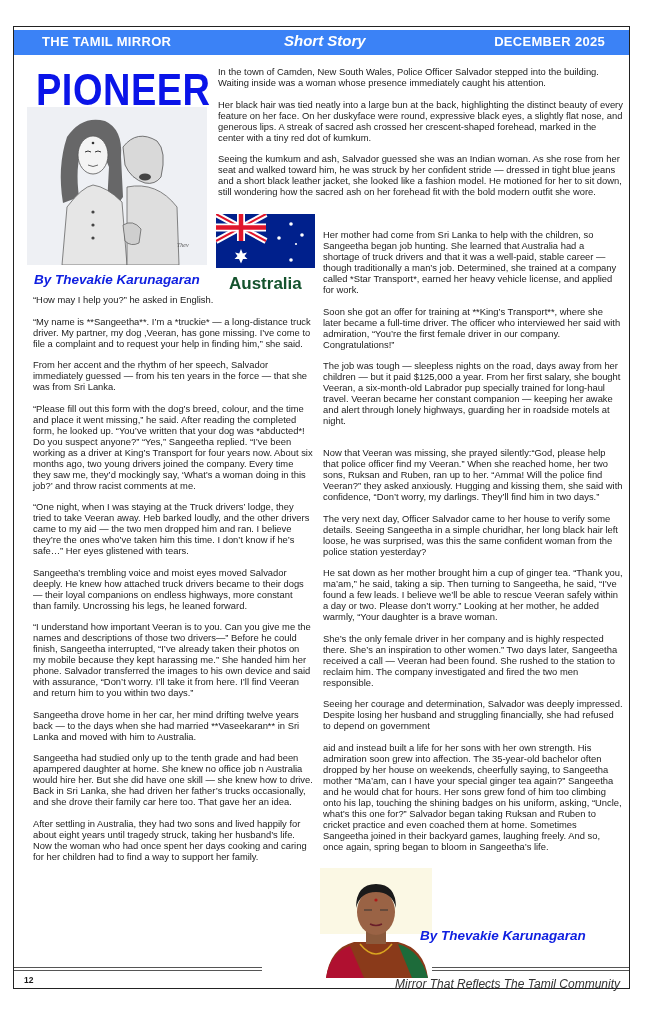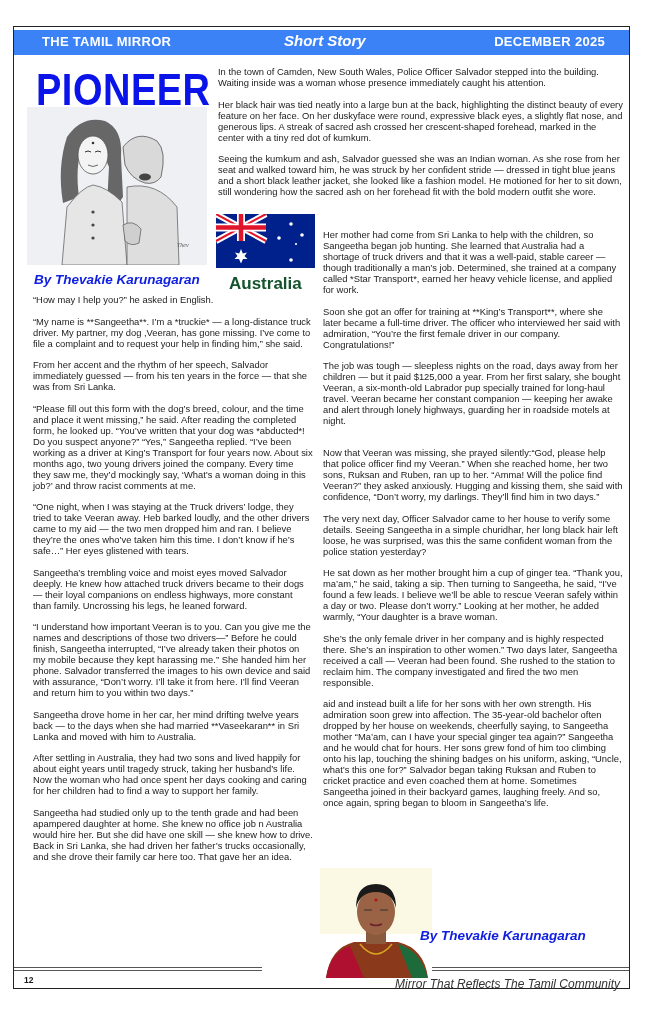--- a/index.html
+++ b/index.html
@@ -95,32 +95,33 @@
 
 <div class="txt left-txt">
   <p>“How may I help you?” he asked in English.</p>
   <p>“My name is **Sangeetha**. I’m a *truckie* — a long-distance truck driver. My partner, my dog ,Veeran, has gone missing. I’ve come to file a complaint and to request your help in finding him,” she said.</p>
   <p>From her accent and the rhythm of her speech, Salvador immediately guessed — from his ten years in the force — that she was from Sri Lanka.</p>
   <p>“Please fill out this form with the dog’s breed, colour, and the time and place it went missing,” he said. After reading the completed form, he looked up. “You’ve written that your dog was *abducted*! Do you suspect anyone?” “Yes,” Sangeetha replied. “I’ve been working as a driver at King’s Transport for four years now. About six months ago, two young drivers joined the company. Every time they saw me, they’d mockingly say, ‘What’s a woman doing in this job?’ and throw racist comments at me.</p>
   <p>“One night, when I was staying at the Truck drivers’ lodge, they tried to take Veeran away. Heb barked loudly, and the other drivers came to my aid — the two men dropped him and ran. I believe they’re the ones who’ve taken him this time. I don’t know if he’s safe…” Her eyes glistened with tears.</p>
   <p>Sangeetha’s trembling voice and moist eyes moved Salvador deeply. He knew how attached truck drivers became to their dogs — their loyal companions on endless highways, more constant than family. Uncrossing his legs, he leaned forward.</p>
   <p>“I understand how important Veeran is to you. Can you give me the names and descriptions of those two drivers—” Before he could finish, Sangeetha interrupted, “I’ve already taken their photos on my mobile because they kept harassing me.” She handed him her phone. Salvador transferred the images to his own device and said with assurance, “Don’t worry. I’ll take it from here. I’ll find Veeran and return him to you within two days.”</p>
   <p>Sangeetha drove home in her car, her mind drifting twelve years back — to the days when she had married **Vaseekaran** in Sri Lanka and moved with him to Australia.</p>
+  <p>Sangeetha had studied only up to the tenth grade and had been apampered daughter at home. She knew no office job n Australia would hire her. But she did have one skill — she knew how to drive. Back in Sri Lanka, she had driven her father’s trucks occasionally, and she drove their family car here too. That gave her an idea.</p>
   <p>After settling in Australia, they had two sons and lived happily for about eight years until tragedy struck, taking her husband’s life. Now the woman who had once spent her days cooking and caring for her children had to find a way to support her family.</p>
-  <p>Sangeetha had studied only up to the tenth grade and had been apampered daughter at home. She knew no office job n Australia would hire her. But she did have one skill — she knew how to drive. Back in Sri Lanka, she had driven her father’s trucks occasionally, and she drove their family car here too. That gave her an idea.</p>
 </div>
 
 <div class="txt right-txt">
   <p>Her mother had come from Sri Lanka to help with the children, so Sangeetha began job hunting. She learned that Australia had a shortage of truck drivers and that it was a well-paid, stable career — though traditionally a man’s job. Determined, she trained at a company called *Star Transport*, earned her heavy vehicle license, and applied for work.</p>
   <p>Soon she got an offer for training at **King’s Transport**, where she later became a full-time driver. The officer who interviewed her said with admiration, “You’re the first female driver in our company. Congratulations!”</p>
   <p style="margin-bottom:21px">The job was tough — sleepless nights on the road, days away from her children — but it paid $125,000 a year. From her first salary, she bought Veeran, a six-month-old Labrador pup specially trained for long-haul travel. Veeran became her constant companion — keeping her awake and alert through lonely highways, guarding her in roadside motels at night.</p>
   <p>Now that Veeran was missing, she prayed silently:“God, please help that police officer find my Veeran.” When she reached home, her two sons, Ruksan and Ruben, ran up to her. “Amma! Will the police find Veeran?” they asked anxiously. Hugging and kissing them, she said with confidence, “Don’t worry, my darlings. They’ll find him in two days.”</p>
   <p>The very next day, Officer Salvador came to her house to verify some details. Seeing Sangeetha in a simple churidhar, her long black hair left loose, he was surprised, was this the same confident woman from the police station yesterday?</p>
   <p>He sat down as her mother brought him a cup of ginger tea. “Thank you, ma’am,” he said, taking a sip. Then turning to Sangeetha, he said, “I’ve found a few leads. I believe we’ll be able to rescue Veeran safely within a day or two. Please don’t worry.” Looking at her mother, he added warmly, “Your daughter is a brave woman.</p>
   <p>She’s the only female driver in her company and is highly respected there. She’s an inspiration to other women.” Two days later, Sangeetha received a call — Veeran had been found. She rushed to the station to reclaim him. The company investigated and fired the two men responsible.</p>
+  <p>Seeing her courage and determination, Salvador was deeply impressed. Despite losing her husband and struggling financially, she had refused to depend on government</p>
   <p>aid and instead built a life for her sons with her own strength. His admiration soon grew into affection. The 35-year-old bachelor often dropped by her house on weekends, cheerfully saying, to Sangeetha mother “Ma’am, can I have your special ginger tea again?” Sangeetha and he would chat for hours. Her sons grew fond of him too climbing onto his lap, touching the shining badges on his uniform, asking, “Uncle, what’s this one for?” Salvador began taking Ruksan and Ruben to cricket practice and even coached them at home. Sometimes Sangeetha joined in their backyard games, laughing freely. And so, once again, spring began to bloom in Sangeetha’s life.</p>
 </div>
 
 <div class="author-photo">
   <svg width="112" height="110" viewBox="0 0 112 110">
     <rect x="0" y="0" width="112" height="66" fill="#fbf8e4"></rect>
     <path d="M6 110 Q10 80 34 74 L78 74 Q104 80 108 110Z" fill="#8a3a1a"></path>
     <path d="M6 110 Q10 84 30 78 L44 110Z" fill="#b01030"></path>
     <path d="M78 76 Q100 82 108 110 L92 110Z" fill="#1d6b3a"></path>
     <path d="M40 76 Q56 96 72 76" stroke="#d9a520" stroke-width="1.5" fill="none"></path>

